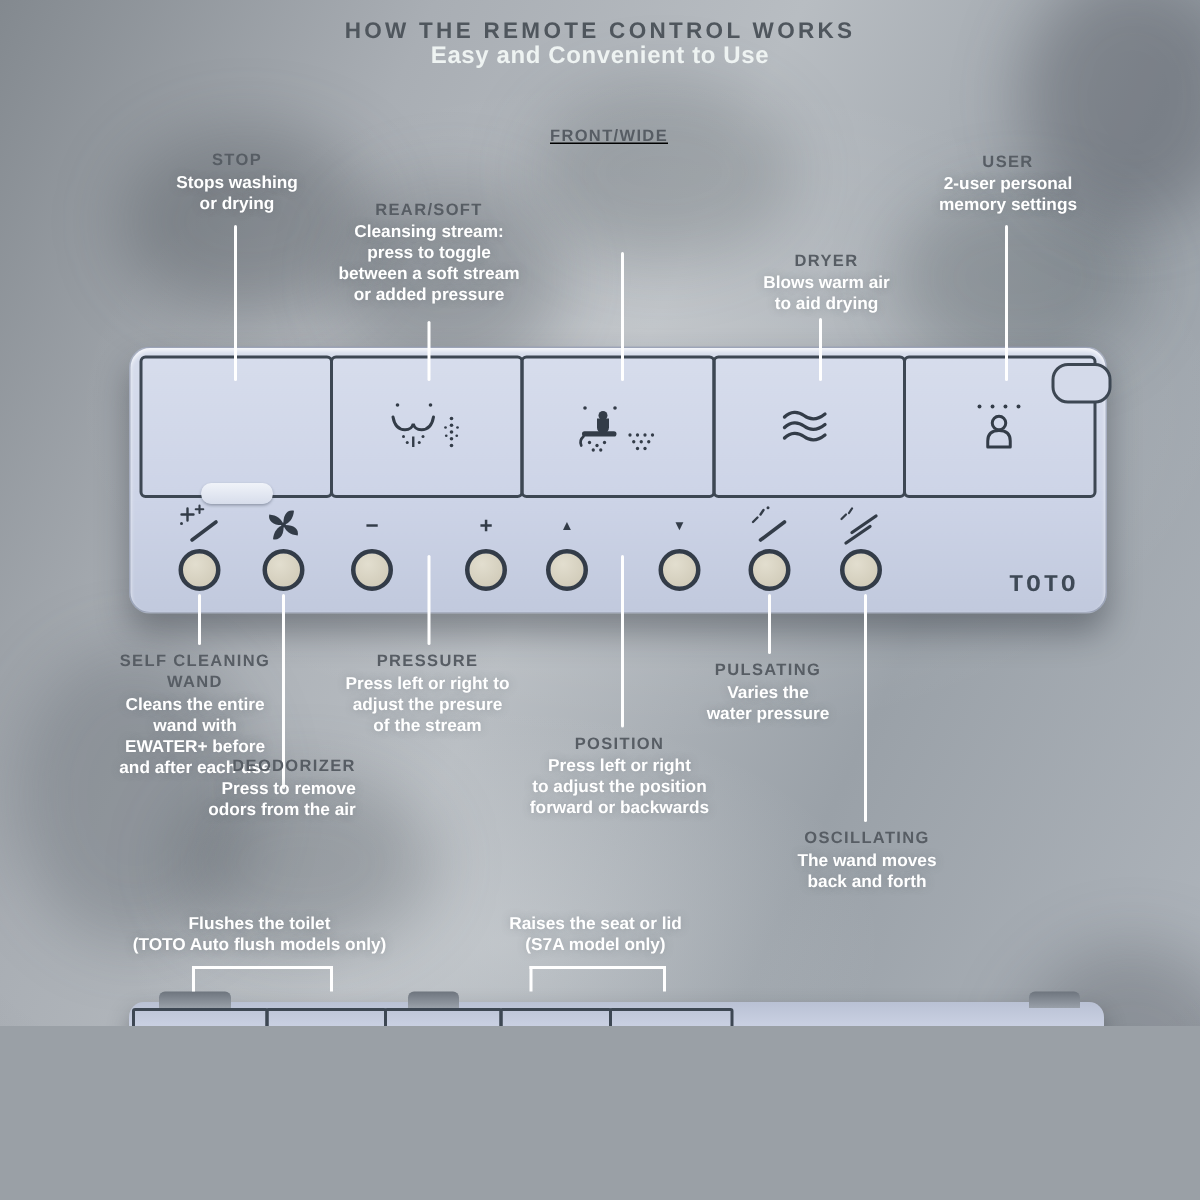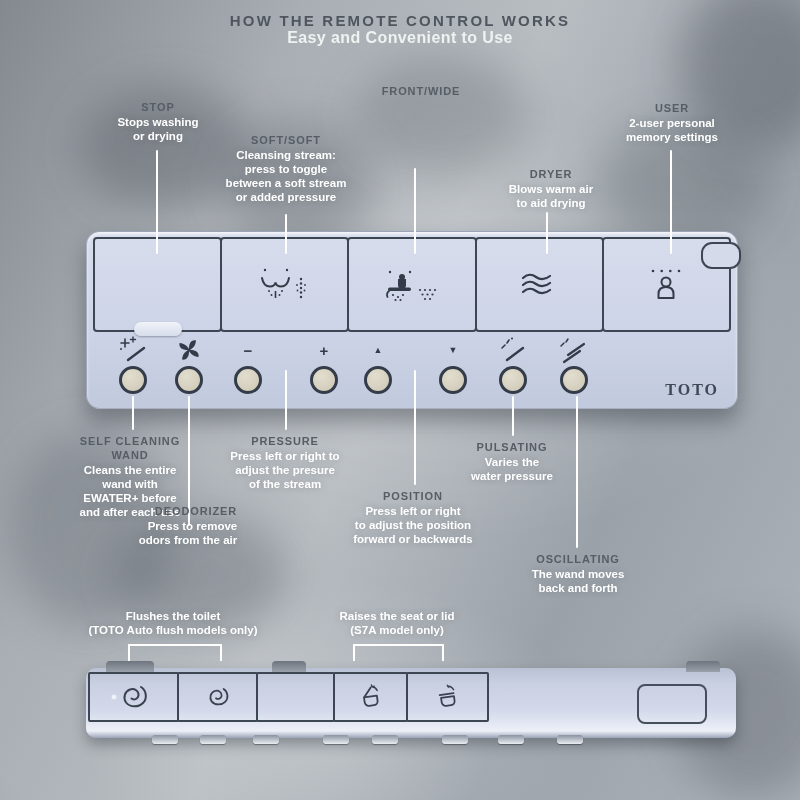--- a/index.html
+++ b/index.html
@@ -1,16 +1,16 @@
 <!DOCTYPE html>
 <html><head>
 <meta charset="utf-8">
 <style>
   html,body{margin:0;padding:0;background:#9aa0a6;}
-  .stage{position:relative;width:800px;height:800px;overflow:hidden;margin:0 auto;
+  .stage{position:relative;width:800px;height:684px;overflow:hidden;margin:0 auto;
     font-family:"Liberation Sans", sans-serif;
     background:
       radial-gradient(620px 360px at 54% 40%, rgba(255,255,255,0.20), rgba(255,255,255,0) 62%),
       radial-gradient(420px 260px at 42% 92%, rgba(235,238,240,0.30), rgba(0,0,0,0) 60%),
       linear-gradient(115deg,#83898f 0%,#a9aeb4 26%,#b8bdc2 48%,#9aa1a8 72%,#aeb4bb 100%);}
   .vignette{position:absolute;inset:0;z-index:1;pointer-events:none;
     background:radial-gradient(130% 130% at 50% 45%, rgba(0,0,0,0) 55%, rgba(38,43,50,0.30) 100%);}
   .bk{position:absolute;border-radius:50%;filter:blur(22px);z-index:1;}
   
   .title{position:absolute;top:12px;left:0;width:100%;text-align:center;z-index:7;
@@ -38,21 +38,21 @@
   .stop-square{width:15px;height:11px;background:#39424d;border-radius:1.5px;margin-top:10px;}
   .stop-pill{position:absolute;left:50%;bottom:-6px;transform:translateX(-50%);width:48px;height:14px;
     border-radius:7px;background:linear-gradient(180deg,#f0f3f9,#d7ddeb);
     box-shadow:0 1px 2px rgba(50,60,75,0.4);z-index:2;}
   .bgroup{position:absolute;top:104px;width:60px;transform:translateX(-50%);text-align:center;z-index:2;}
   .bicon{height:28px;display:flex;align-items:center;justify-content:center;color:#333c48;}
   .glyph{font-size:15px;font-weight:bold;line-height:1;}
   .glyph.tri{font-size:9px;}
   .bcircle{width:28px;height:28px;border-radius:50%;border:3px solid #333c48;margin:2px auto 0;
     background:radial-gradient(circle at 38% 32%, #e2decf, #cdc7b4);box-sizing:border-box;}
-  .brand{position:absolute;right:18px;bottom:9px;font-family:Liberation Serif, serif;font-weight:bold;
+  .brand{position:absolute;right:18px;bottom:9px;font-family:Liberation Mono, monospace;font-weight:bold;
     font-size:16px;letter-spacing:2px;color:#3e4956;margin-left:30px;}
   
   .remote2{position:absolute;left:86px;top:668px;width:650px;height:70px;border-radius:10px;z-index:2;
     background:linear-gradient(180deg,#b9c1d4 0%,#c9d0e2 22%,#d3d9ea 60%,#edf0f8 90%,#9ba3b8 100%);
     box-shadow:0 7px 14px rgba(28,33,43,0.35);}
   .tab{position:absolute;top:-7px;height:11px;border-radius:4px 4px 0 0;
     background:linear-gradient(180deg,#6e757e,#99a0a9);}
   .p2row{position:absolute;left:2px;top:4px;height:50px;display:flex;}
   .panel2{border:2px solid #3d4753;margin-left:-2px;display:flex;align-items:center;justify-content:center;
     border-radius:2px;}
@@ -82,27 +82,27 @@
 
   <div class="title">HOW THE REMOTE CONTROL WORKS</div>
   <div class="subtitle">Easy and Convenient to Use</div>
 
   <div class="co" style="left:158px;top:100px;">
     <div class="ct">STOP</div>
     <div class="cb">Stops washing
 or drying</div>
   </div>
   <div class="co" style="left:286px;top:133px;">
-    <div class="ct">SOFT/SOFT</div>
+    <div class="ct">REAR/SOFT</div>
     <div class="cb">Cleansing stream:
 press to toggle
 between a soft stream
 or added pressure</div>
   </div>
-  <div class="co" style="left:421px;top:84px;">
+  <div class="co" style="left:406px;top:84px;text-decoration:underline;">
     <div class="ct">FRONT/WIDE</div>
   </div>
   <div class="co" style="left:551px;top:167px;">
     <div class="ct">DRYER</div>
     <div class="cb">Blows warm air
 to aid drying</div>
   </div>
   <div class="co" style="left:672px;top:101px;">
     <div class="ct">USER</div>
     <div class="cb">2-user personal

